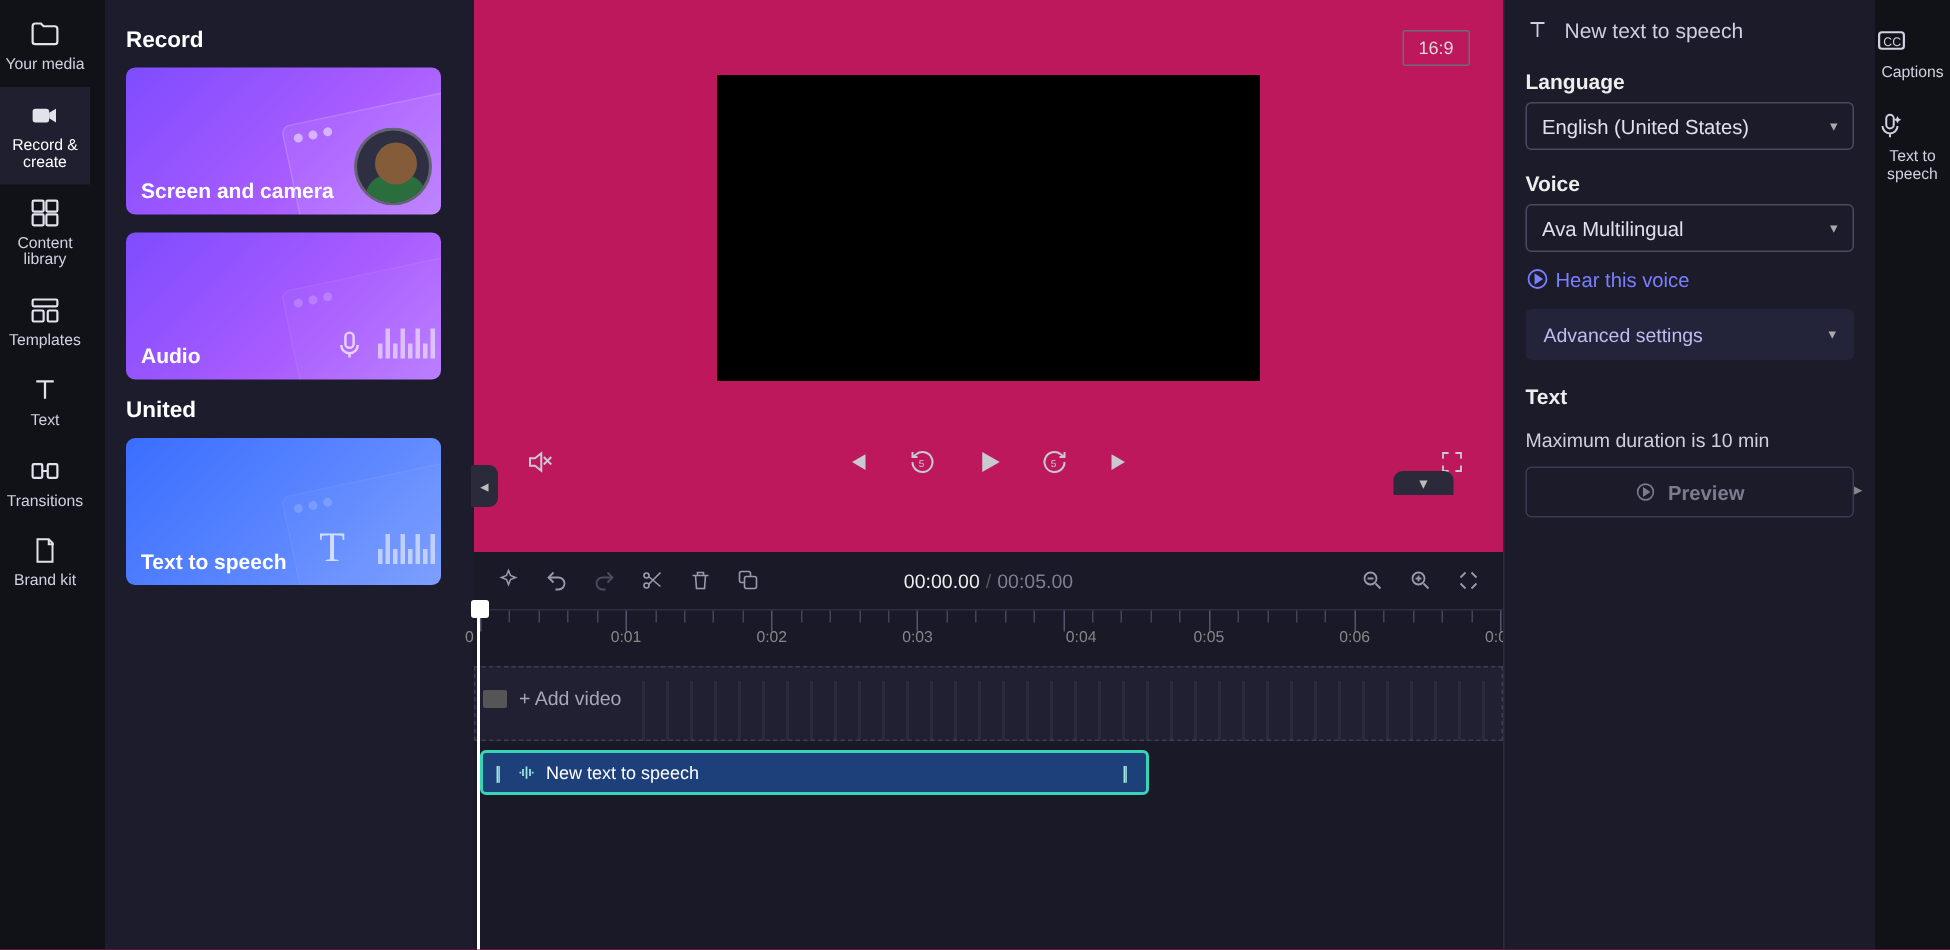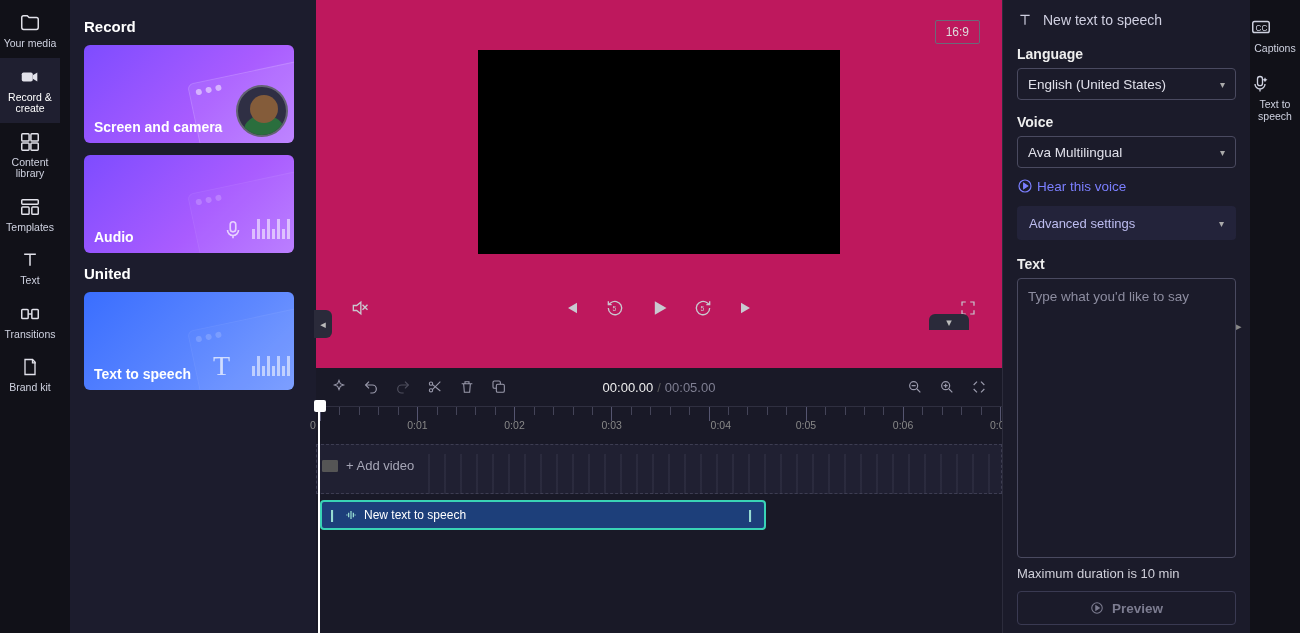--- a/index.html
+++ b/index.html
@@ -424,23 +424,20 @@
       </span>
     <span>Hear this voice</span>
   </div>
 
   <div class="adv">
     <span>Advanced settings</span>
     <span class="chev">▾</span>
   </div>
 
   <div class="side-label">Text</div>
-  <div class="text-area">
-     <span>Type what you'd like to say</span>
-  </div>
   <div class="maxdur">Maximum duration is 10 min</div>
 
   <div class="side-actions">
     <div class="act-btn">
       <span>
           <svg width="14" height="14" viewBox="0 0 24 24" fill="none" stroke="currentColor" stroke-width="1.8">
             <circle cx="12" cy="12" r="9"></circle>
             <path d="M10 8l6 4-6 4z" fill="currentColor"></path>
           </svg>
         </span>

